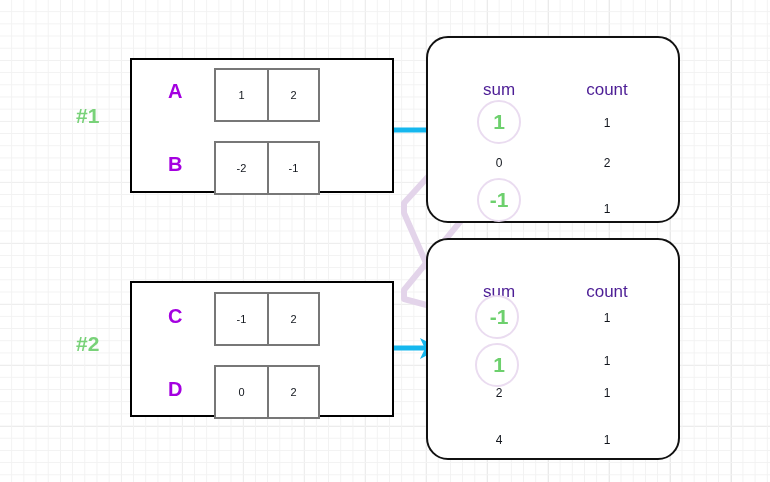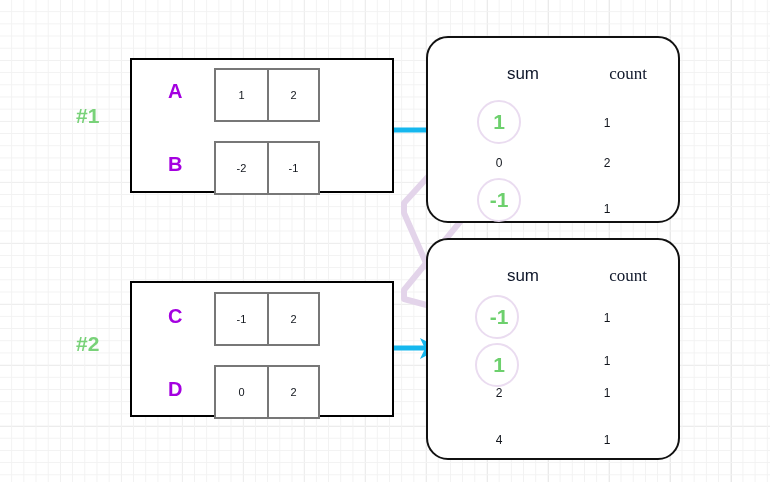--- a/index.html
+++ b/index.html
@@ -95,28 +95,29 @@
     background: #ffffff;
     border: 2px solid #111111;
     border-radius: 22px;
     box-sizing: border-box;
   }
   #agg-1 { left: 426px; top: 36px;  width: 254px; height: 187px; }
   #agg-2 { left: 426px; top: 238px; width: 254px; height: 222px; }
 
   .agg-head {
     position: absolute;
-    color: #0f172a;
+    color: #4c1d95;
     font-size: 17px;
     font-weight: normal;
-    text-align: right;
+    text-align: center;
     width: 80px;
+    margin-top: 16px;
   }
   .agg-head.sum   { left: 31px; }
-  .agg-head.count { left: 139px; font-family: Liberation Serif, serif; }
+  .agg-head.count { left: 139px; }
 
   .agg-cell {
     position: absolute;
     width: 80px;
     text-align: center;
     font-size: 12px;
     color: #11151c;
   }
   .agg-cell.sumcol   { left: 31px; }
   .agg-cell.countcol { left: 139px; }

